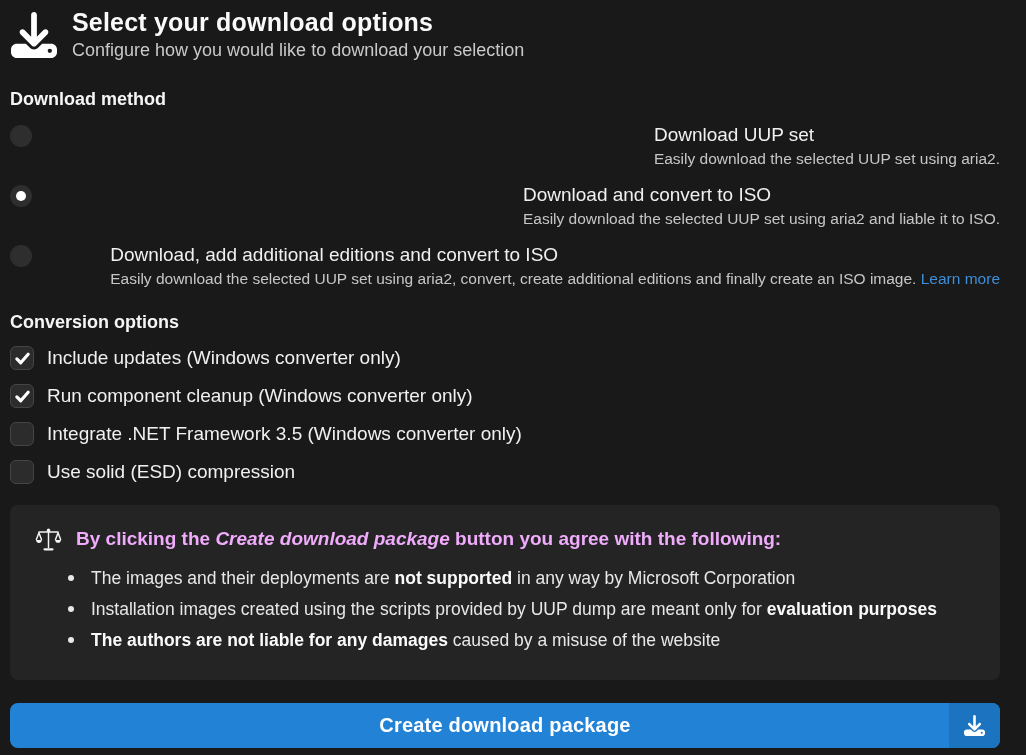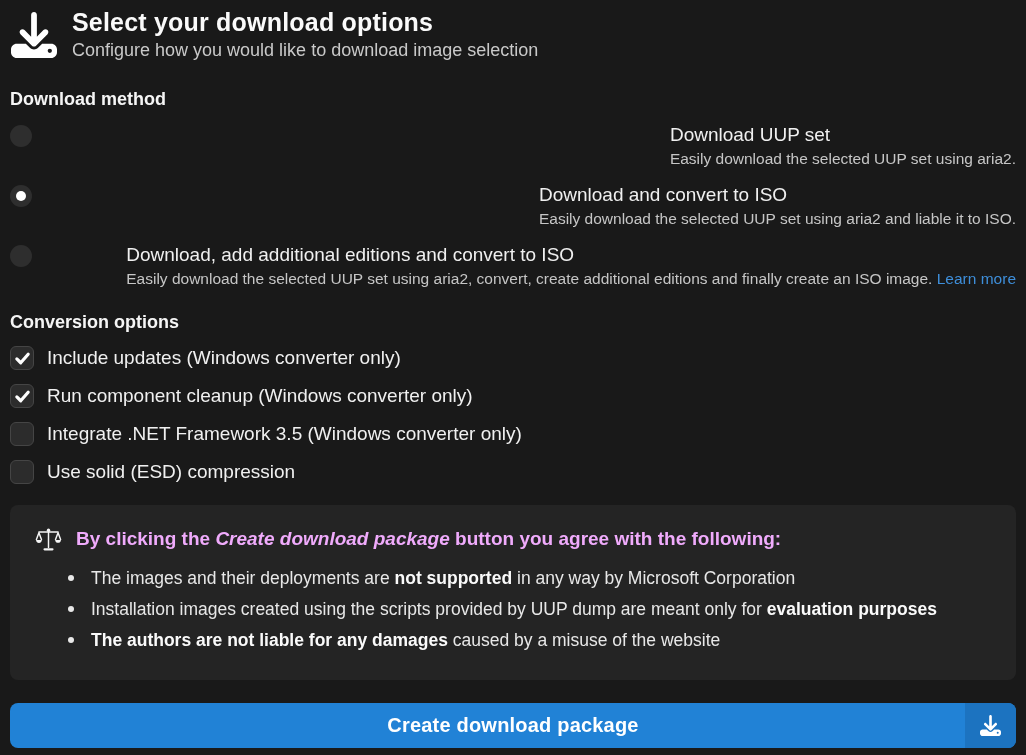--- a/index.html
+++ b/index.html
@@ -3,21 +3,21 @@
 <meta charset="utf-8">
 <style>
   * { margin:0; padding:0; box-sizing:border-box; }
   html,body { width:1026px; height:755px; overflow:hidden; }
   body {
     background:#191919;
     font-family:"Liberation Sans", sans-serif;
     color:#f0f0f0;
     -webkit-font-smoothing:antialiased;
   }
-  .page { padding:8px 10px 0 10px; }
+  .page { padding:8px 26px 0 10px; }
 
   
   .header { display:flex; align-items:flex-start; gap:14px; margin-bottom:26px; }
   .header-icon { width:48px; height:50px; display:flex; align-items:center; justify-content:center; margin-top:2px; }
   .page-title { font-size:25px; font-weight:700; color:#fafafa; line-height:29px; letter-spacing:.2px; }
   .page-subtitle { font-size:18px; color:#c9c9c9; line-height:24px; margin-top:1px; }
 
   
   .section-heading { font-size:18px; font-weight:700; color:#f5f5f5; line-height:22px; margin-bottom:12px; }
 
@@ -85,21 +85,21 @@
 <div class="page">
 
   <div class="header">
     <span class="header-icon">
       <svg viewBox="0 0 512 512" width="46" height="46" fill="#ffffff" aria-hidden="true">
         <path d="M288 32c0-17.7-14.3-32-32-32s-32 14.3-32 32V274.7l-73.4-73.4c-12.5-12.5-32.8-12.5-45.3 0s-12.5 32.8 0 45.3l128 128c12.5 12.5 32.8 12.5 45.3 0l128-128c12.5-12.5 12.5-32.8 0-45.3s-32.8-12.5-45.3 0L288 274.7V32zM64 352c-35.3 0-64 28.7-64 64v32c0 35.3 28.7 64 64 64H448c35.3 0 64-28.7 64-64V416c0-35.3-28.7-64-64-64H346.5l-45.3 45.3c-25 25-65.5 25-90.5 0L165.5 352H64zm368 56a24 24 0 1 1 0 48 24 24 0 1 1 0-48z"></path>
       </svg>
     </span>
     <div>
       <div class="page-title">Select your download options</div>
-      <div class="page-subtitle">Configure how you would like to download image selection</div>
+      <div class="page-subtitle">Configure how you would like to download your selection</div>
     </div>
   </div>
 
   <div class="section-heading">Download method</div>
 
   <div class="opt-row">
     <span class="radio"></span>
     <div>
       <div class="opt-label">Download UUP set</div>
       <div class="opt-desc">Easily download the selected UUP set using aria2.</div>

